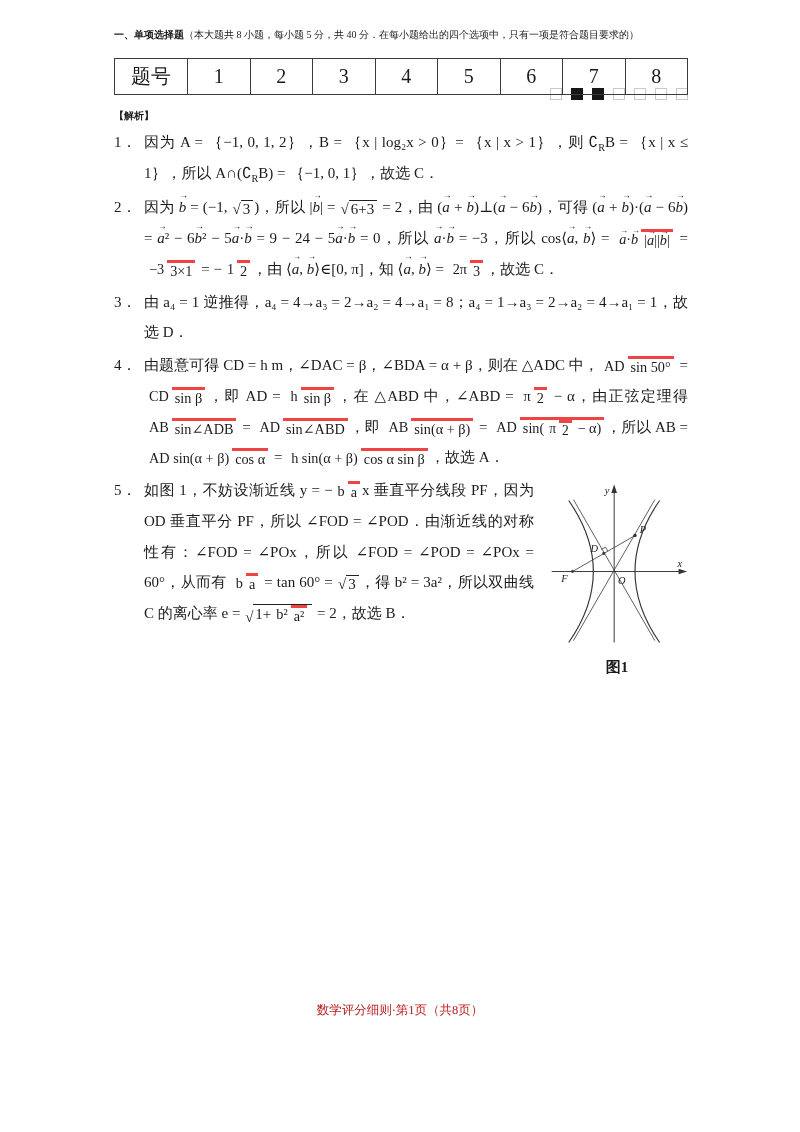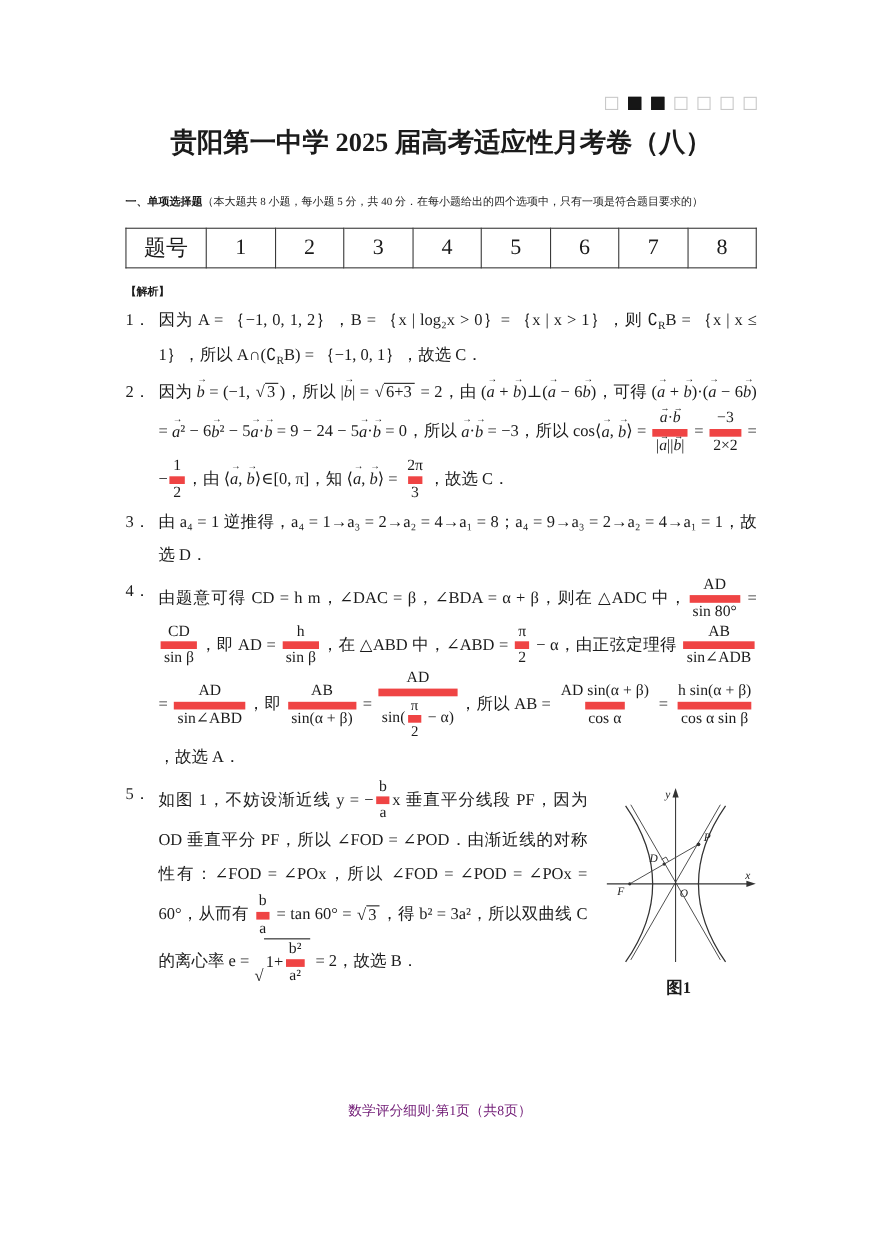--- a/index.html
+++ b/index.html
@@ -24,59 +24,58 @@
     border:1px solid #3a3a3a;height:35px;text-align:center;font-weight:normal;padding:0;
   }
   table.answers th{width:72px;}
   .analysis-label{font-weight:bold;font-size:10px;margin:14px 0 4px 0;}
   
   .sol{display:flex;font-size:15px;margin-bottom:2px;}
   .sol-no{flex:none;width:30px;line-height:2.05;}
   .sol-body{flex:1;line-height:2.05;text-align:justify;}
   .sol-body::after{content:"";display:block;clear:both;}
   
-  .frac{display:inline-flex;flex-direction:column;align-items:center;vertical-align:middle;
+  .frac{display:inline-flex;flex-direction:row;align-items:center;vertical-align:middle;
         line-height:1.25;font-size:0.95em;margin:0 2px;text-align:left;}
   .fnum{padding:0 3px;}
-  .fden{border-top:7px solid #ef4444;padding:0 3px;}
+  .fden{border-top:3px solid #ef4444;padding:0 3px;}
   .sqrt{display:inline-flex;align-items:flex-end;vertical-align:middle;margin:0 1px;}
   .rad{line-height:1.05;}
   .radicand{border-top:1.2px solid #222;padding:0 3px 0 2px;line-height:1.15;}
   sub{font-size:0.68em;}
   .vec{position:relative;display:inline-block;font-style:italic;}
   .vec::after{content:"→";position:absolute;left:10%;top:-0.62em;font-size:0.58em;font-style:normal;}
   
   .figure{float:right;width:142px;margin:2px 0 2px 12px;text-align:center;}
   .figure svg{display:block;}
   .fig-caption{font-size:15px;font-weight:bold;margin-top:3px;}
   svg .axis{stroke:#333;stroke-width:1;}
   svg .thin{stroke:#444;stroke-width:0.9;}
   svg .curve{stroke:#333;stroke-width:1.2;fill:none;}
   svg .arrow{fill:#333;}
   svg text{font-family:"Liberation Serif","DejaVu Serif",serif;font-size:11px;font-style:italic;fill:#222;}
   
-  .footer{position:absolute;left:0;right:0;top:1002px;text-align:center;font-size:12.5px;color:#701a75;}
+  .footer{position:absolute;left:0;right:0;top:1002px;text-align:center;font-size:12.5px;color:#b91c1c;}
 </style>
 </head>
 <body>
 
 <div class="page">
 
   <div class="marks" id="marks">
       <span class="mark"></span>
       <span class="mark filled"></span>
       <span class="mark filled"></span>
       <span class="mark"></span>
       <span class="mark"></span>
       <span class="mark"></span>
       <span class="mark"></span>
     </div>
 
   <div class="content">
-    <h1 class="title first">贵阳第一中学 2025 届高考适应性月考卷（八）</h1>
 
     <p class="sec-head"><span class="hd">一、单项选择题</span><span>（本大题共 8 小题，每小题 5 分，共 40 分．在每小题给出的四个选项中，只有一项是符合题目要求的）</span></p>
 
     <table class="answers">
       <tbody id="answer-rows">
           <tr>
             <th>题号</th>
             <td>1</td>
             <td>2</td>
             <td>3</td>
@@ -102,38 +101,38 @@
               <span class="rad">√</span>
               <span class="radicand">3</span>
             </span>)，所以 |<span class="vec">b</span>| = <span class="sqrt">
               <span class="rad">√</span>
               <span class="radicand">6+3</span>
             </span> = 2，由 (<span class="vec">a</span> + <span class="vec">b</span>)⊥(<span class="vec">a</span> − 6<span class="vec">b</span>)，可得 (<span class="vec">a</span> + <span class="vec">b</span>)·(<span class="vec">a</span> − 6<span class="vec">b</span>) = <span class="vec">a</span>² − 6<span class="vec">b</span>² − 5<span class="vec">a</span>·<span class="vec">b</span> = 9 − 24 − 5<span class="vec">a</span>·<span class="vec">b</span> = 0，所以 <span class="vec">a</span>·<span class="vec">b</span> = −3，所以 cos⟨<span class="vec">a</span>, <span class="vec">b</span>⟩ = <span class="frac">
               <span class="fnum"><span class="vec">a</span>·<span class="vec">b</span></span>
               <span class="fden">|<span class="vec">a</span>||<span class="vec">b</span>|</span>
             </span> = <span class="frac">
               <span class="fnum">−3</span>
-              <span class="fden">2×2</span>
+              <span class="fden">3×1</span>
             </span> = −<span class="frac">
               <span class="fnum">1</span>
               <span class="fden">2</span>
             </span>，由 ⟨<span class="vec">a</span>, <span class="vec">b</span>⟩∈[0, π]，知 ⟨<span class="vec">a</span>, <span class="vec">b</span>⟩ = <span class="frac">
               <span class="fnum">2π</span>
               <span class="fden">3</span>
             </span>，故选 C．</div>
         </div>
         <div class="sol">
           <span class="sol-no">3．</span>
-          <div class="sol-body">由 a₄ = 1 逆推得，a₄ = 1→a₃ = 2→a₂ = 4→a₁ = 8；a₄ = 9→a₃ = 2→a₂ = 4→a₁ = 1，故选 D．</div>
+          <div class="sol-body">由 a₄ = 1 逆推得，a₄ = 4→a₃ = 2→a₂ = 4→a₁ = 8；a₄ = 1→a₃ = 2→a₂ = 4→a₁ = 1，故选 D．</div>
         </div>
         <div class="sol">
           <span class="sol-no">4．</span>
           <div class="sol-body">由题意可得 CD = h m，∠DAC = β，∠BDA = α + β，则在 △ADC 中，<span class="frac">
               <span class="fnum">AD</span>
-              <span class="fden">sin 80°</span>
+              <span class="fden">sin 50°</span>
             </span> = <span class="frac">
               <span class="fnum">CD</span>
               <span class="fden">sin β</span>
             </span>，即 AD = <span class="frac">
               <span class="fnum">h</span>
               <span class="fden">sin β</span>
             </span>，在 △ABD 中，∠ABD = <span class="frac">
               <span class="fnum">π</span>
               <span class="fden">2</span>
             </span> − α，由正弦定理得 <span class="frac">

